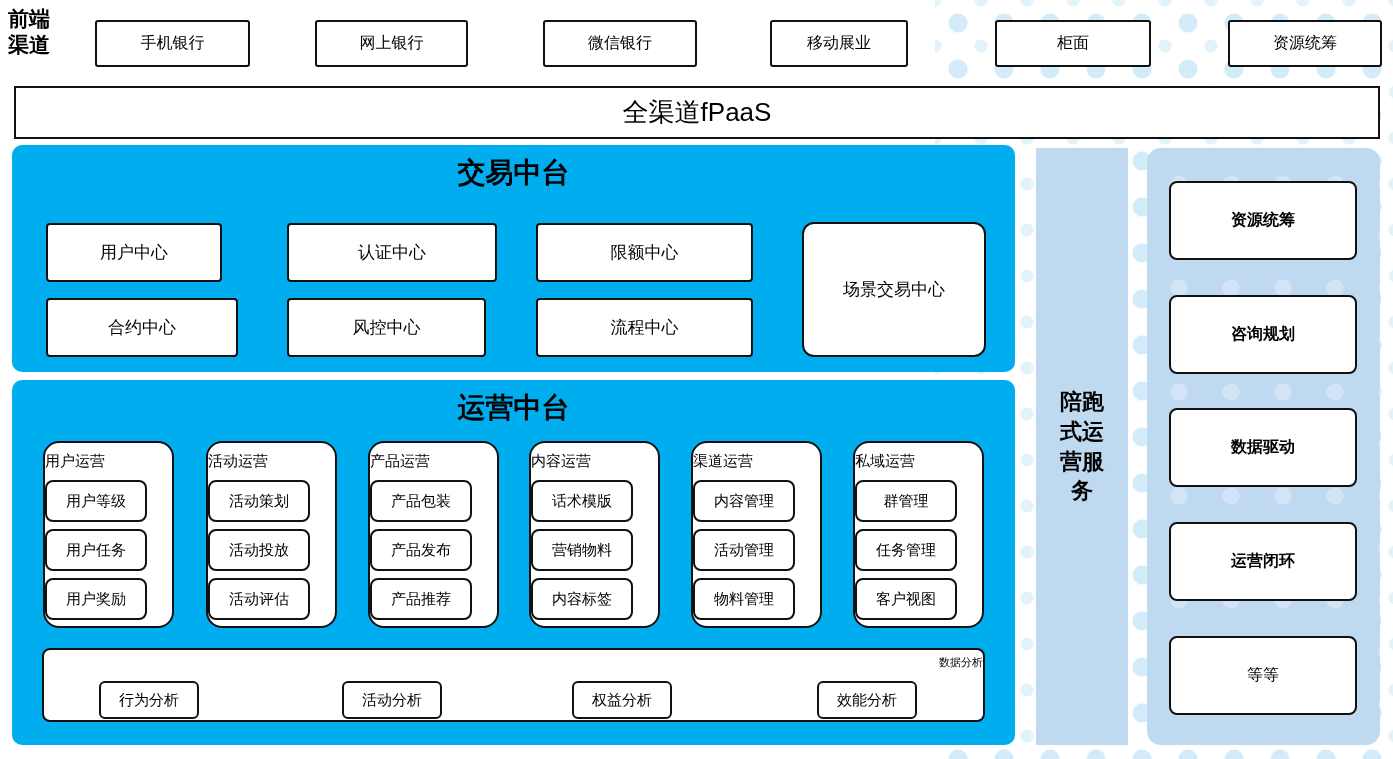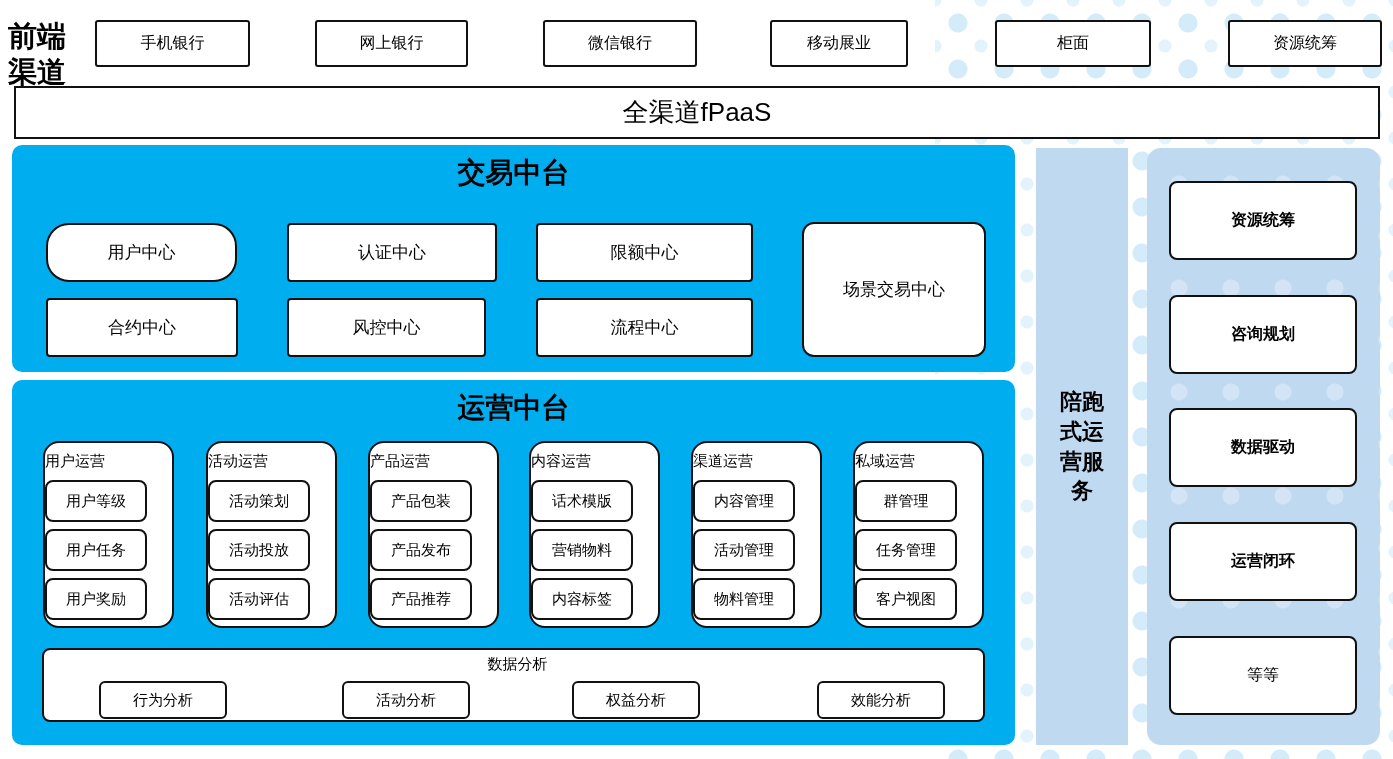--- a/index.html
+++ b/index.html
@@ -19,21 +19,21 @@
   .dots-bg{
     position:absolute;left:935px;top:0;width:458px;height:759px;z-index:0;
     background-image:
       radial-gradient(circle, var(--dot-light) 9px, transparent 10px),
       radial-gradient(circle, var(--dot-lighter) 6px, transparent 7px);
     background-size:46px 46px,46px 46px;
     background-position:0 0,23px 23px;
   }
   .front-label{
     position:absolute;left:8px;top:6px;width:62px;z-index:2;
-    font-family:"DejaVu Serif",serif;font-weight:bold;font-size:29px;line-height:1.25;margin-top:12px;
+    font-family:"DejaVu Serif",serif;font-weight:bold;font-size:21px;line-height:1.25;
   }
   .ch-box{
     position:absolute;top:20px;height:47px;z-index:2;
     background:#fff;border:2px solid var(--line);border-radius:3px;
     display:flex;align-items:center;justify-content:center;font-size:16px;
   }
   .fpaas{
     position:absolute;left:14px;top:86px;width:1366px;height:53px;z-index:2;
     background:#fff;border:2px solid var(--line);
     display:flex;align-items:center;justify-content:center;font-size:26px;
@@ -62,24 +62,24 @@
   .ops-sub{
     width:102px;height:42px;margin-top:7px;flex:none;
     background:#fff;border:2px solid var(--line);border-radius:8px;
     display:flex;align-items:center;justify-content:center;font-size:15px;
   }
   .analysis{
     position:absolute;left:30px;top:268px;width:943px;height:74px;
     background:#fff;border:2px solid var(--line);border-radius:8px;
   }
   .analysis-title{
-    position:absolute;top:5px;left:0;width:100%;text-align:center;font-size:15px;padding-left:8px;
+    position:absolute;top:5px;left:0;width:100%;text-align:right;font-size:11px;padding-left:8px;
   }
   .analysis-box{
-    position:absolute;top:31px;width:128px;height:38px;
+    position:absolute;top:31px;width:100px;height:38px;
     background:#fff;border:2px solid var(--line);border-radius:6px;
     display:flex;align-items:center;justify-content:center;font-size:15px;
   }
   .strip{
     position:absolute;left:1036px;top:148px;width:92px;height:597px;z-index:2;
     background:var(--light-blue);
     display:flex;align-items:center;justify-content:center;
   }
   .strip-text{
     width:48px;font-size:22px;font-weight:bold;line-height:1.35;text-align:center;
@@ -109,21 +109,21 @@
 <div class="ch-box" style="left:315px;width:153px;">网上银行</div>
 <div class="ch-box" style="left:543px;width:154px;">微信银行</div>
 <div class="ch-box" style="left:770px;width:138px;">移动展业</div>
 <div class="ch-box" style="left:995px;width:156px;">柜面</div>
 <div class="ch-box" style="left:1228px;width:154px;">资源统筹</div>
 
 <div class="fpaas">全渠道fPaaS</div>
 
 <div class="panel panel-trade">
   <div class="panel-title">交易中台</div>
-  <div class="wbox" style="left:34px;top:78px;width:191px;height:59px;border-radius:23px;">用户中心</div>
+  <div class="wbox" style="left:34px;top:78px;width:176px;height:59px;">用户中心</div>
   <div class="wbox" style="left:275px;top:78px;width:210px;height:59px;">认证中心</div>
   <div class="wbox" style="left:524px;top:78px;width:217px;height:59px;">限额中心</div>
   <div class="wbox" style="left:34px;top:153px;width:192px;height:59px;">合约中心</div>
   <div class="wbox" style="left:275px;top:153px;width:199px;height:59px;">风控中心</div>
   <div class="wbox" style="left:524px;top:153px;width:217px;height:59px;">流程中心</div>
   <div class="wbox scene-box" style="left:790px;top:77px;width:184px;height:135px;">场景交易中心</div>
 </div>
 
 <div class="panel panel-ops">
   <div class="panel-title">运营中台</div>

